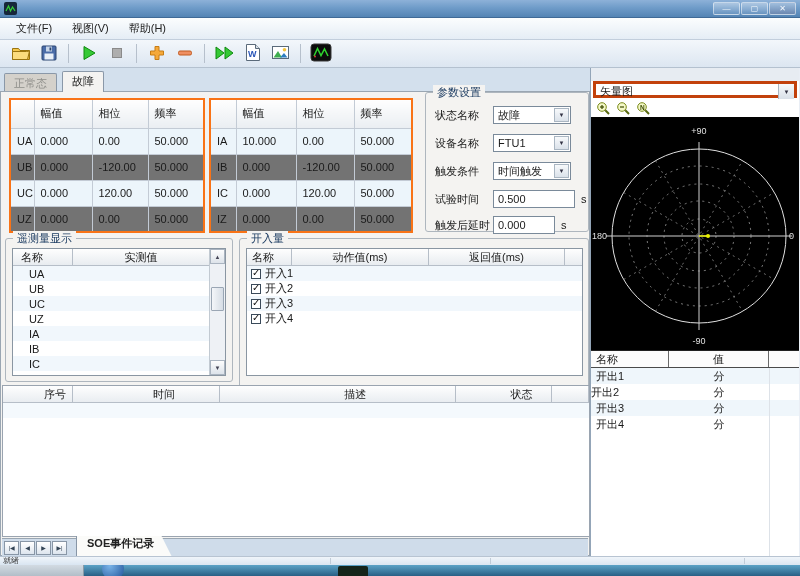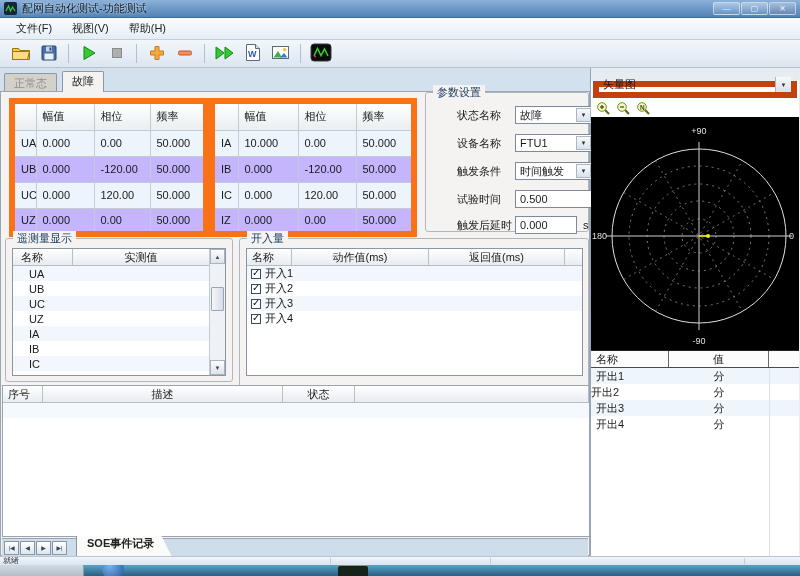--- a/index.html
+++ b/index.html
@@ -32,31 +32,31 @@
   .right-col { position:relative; width:208px; height:488px; background:#ffffff; flex:none; }
 
   .tabstrip { position:absolute; top:0; left:0; right:0; height:23px; padding:3px 0 10px 4px; }
   .tab { display:inline-block; height:19px; line-height:18px; padding:0 9px; border:1px solid #8a98a8; border-bottom:none; border-radius:2px 2px 0 0; margin-right:2px; vertical-align:bottom; }
   .tab.disabled { background:#d4d1cb; color:#8e8e8a; }
   .tab.active { background:#f4f3f1; height:21px; position:relative; z-index:3; }
 
   .panel { position:absolute; top:23px; left:0; right:0; bottom:0; background:#f4f3f1; border:1px solid #9aa6b2; }
 
   
-  .vt { position:absolute; border-collapse:collapse; table-layout:fixed; background:#c4b5fd; border:6px solid #f97316; }
+  .vt { position:absolute; border-collapse:collapse; table-layout:fixed; background:#737373; border:2px solid #f97316; }
   .vt th, .vt td { border:1px solid #c3cbd5; font-weight:normal; text-align:left; padding:0 0 0 6px; overflow:hidden; white-space:nowrap; }
   .vt tr.hd th { height:29px; background:linear-gradient(#fefefe,#eaeef2); }
   .vt tr { height:26px; }
   .vt tr:nth-child(even) { background:#ecf5fb; }
 
   
   .gb { position:absolute; border:1px solid #aeb6be; border-radius:3px;padding-left:36px; }
   .gb-title { position:absolute; top:-8px; left:7px; background:#f4f3f1; padding:0 4px; color:#17375e; }
 
-  .prow { position:absolute; left:9px; right:6px; height:18px; display:flex; align-items:center;margin-left:22px; }
+  .prow { position:absolute; left:9px; right:6px; height:18px; display:flex; align-items:center; }
   .plabel { width:58px; flex:none; }
   .combo { width:78px; height:18px; border:1px solid #7a8a9a; background:#fff; position:relative; display:flex; align-items:center; padding-left:4px; flex:none; }
   .combo-arrow { position:absolute; right:1px; top:1px; bottom:1px; width:15px; background:linear-gradient(#f7f9fb,#dbe2ea); border:1px solid #aab6c2; display:flex; align-items:center; justify-content:center; font-size:6px; color:#334; }
   .tinput { height:18px; border:1px solid #7a8a9a; background:#fff; padding-left:4px; display:flex; align-items:center; flex:none; }
   .unit { margin-left:6px; }
 
   
   .listbox { position:absolute; border:1px solid #8a96a2; background:#fff; overflow:hidden; }
   .lh { display:flex; height:17px; background:linear-gradient(#fefefe,#e8ecf0); border-bottom:1px solid #b6bec8; }
   .lh > div { border-right:1px solid #b6bec8; display:flex; align-items:center; overflow:hidden; white-space:nowrap; }
@@ -67,33 +67,33 @@
 
   
   .sb { position:absolute; top:0; right:0; bottom:0; width:16px; background:#eef1f5; border-left:1px solid #c2cad2; }
   .sb-btn { height:15px; background:linear-gradient(#fdfdfd,#dde3ea); border:1px solid #aab4c0; font-size:6px; color:#445; display:flex; align-items:center; justify-content:center; }
   .sb-btn.down { position:absolute; bottom:0; left:0; right:0; }
   .sb-thumb { position:absolute; top:38px; left:1px; right:1px; height:24px; background:linear-gradient(90deg,#f4f6f9,#d6dde5); border:1px solid #9aa6b4; border-radius:1px; }
 
   
   .event-area { position:absolute; background:#fff; border:1px solid #9aa4b0; }
   .eh { display:flex; height:17px; background:linear-gradient(#fefefe,#e9edf1); border-bottom:1px solid #b6bec8; }
-  .eh > div { border-right:1px solid #b6bec8; display:flex; align-items:center; justify-content:center; overflow:hidden; }
+  .eh > div { border-right:1px solid #b6bec8; display:flex; align-items:center; justify-content:center; overflow:hidden;margin-left:36px; }
   .ebody { position:absolute; top:17px; left:0; right:0; bottom:0; background:#fff; }
   .estripe { height:15px; background:#f4f9fd; }
 
   
   .bottom-tabs { position:absolute; left:1px; right:1px; top:446px; height:18px; background:#cfdcea; border-top:1px solid #9aa6b2; display:flex; align-items:center; padding-left:2px; }
   .nav-btn { width:15px; height:14px; margin-right:1px; border:1px solid #8896a6; background:linear-gradient(#ffffff,#dde5ee); font-size:6px; color:#345; display:flex; align-items:center; justify-content:center; flex:none; }
   .sheet-tab { margin-left:8px; height:24px; line-height:15px; padding:0 18px 0 10px; background:#fbfbf9; border:1px solid #8896a6; border-top:none; font-weight:bold; color:#222;
                clip-path:polygon(0 0, calc(100% - 12px) 0, 100% 100%, 0 100%); }
 
   
   .r-topgap { position:absolute; top:0; left:0; right:0; height:13px; background:#e7ecf2; }
-  .view-select { position:absolute; top:13px; left:2px; right:2px; height:17px; border:6px solid #c2410c; background:#fff; display:flex; align-items:flex-end; }
+  .view-select { position:absolute; top:13px; left:2px; right:2px; height:17px; border:3px solid #c2410c; background:#fff; display:flex; align-items:flex-start; }
   .vs-text { padding-left:4px; flex:1; }
   .vs-arrow { width:16px; height:15px; margin-right:0; background:linear-gradient(#f7f9fb,#d9e0e8); border-left:1px solid #aab6c2; font-size:6px; color:#334; display:flex; align-items:center; justify-content:center; }
   .zoom-bar { position:absolute; top:31px; left:2px; height:18px; display:flex; align-items:center; gap:4px; padding-left:2px; }
   .zoom-btn { width:16px; height:16px; display:flex; align-items:center; justify-content:center; }
   .polar-box { position:absolute; top:49px; left:0; right:0; height:233px; background:#000; }
 
   .out-table { position:absolute; top:282px; left:0; right:0; bottom:0; background:#fff; border-top:1px solid #222; }
   .oh { display:flex; height:17px; background:#fcfcfc; border-bottom:1px solid #4a4a4a; }
   .oh > div { border-right:1px solid #6a6a6a; display:flex; align-items:center; overflow:hidden; }
   .orow { display:flex; height:16px; align-items:center; }
@@ -112,21 +112,20 @@
 <body>
 
 <div class="window">
 
   <div class="titlebar">
     <div class="app-icon">
       <svg width="11" height="11" viewBox="0 0 11 11">
           <polyline points="1,8 3.5,3 5.5,8 7.5,4 10,8" fill="none" stroke="#35d035" stroke-width="1.2"></polyline>
         </svg>
     </div>
-    <span class="title-text">配网自动化测试-功能测试</span>
     <div class="win-controls">
       <div class="win-btn">—</div>
       <div class="win-btn">▢</div>
       <div class="win-btn close">✕</div>
     </div>
   </div>
 
   <div class="menubar">
     <div class="menu-item">文件(F)</div>
     <div class="menu-item">视图(V)</div>
@@ -403,20 +402,21 @@
                   <span class="cb-mark">✓</span>
                 </span>
               <span>开入4</span>
             </div>
           </div>
         </div>
 
         <div class="event-area" style="left:1px; top:293px; width:588px; height:152px;">
           <div class="eh">
             <div style="width:40px; justify-content:flex-start; padding-left:5px;">序号</div>
+            <div style="width:132px;">时间</div>
             <div style="width:240px;">描述</div>
             <div style="width:72px;">状态</div>
             <div style="flex:1;"></div>
           </div>
           <div class="ebody">
             <div class="estripe"></div>
           </div>
         </div>
 
         <div class="bottom-tabs">

